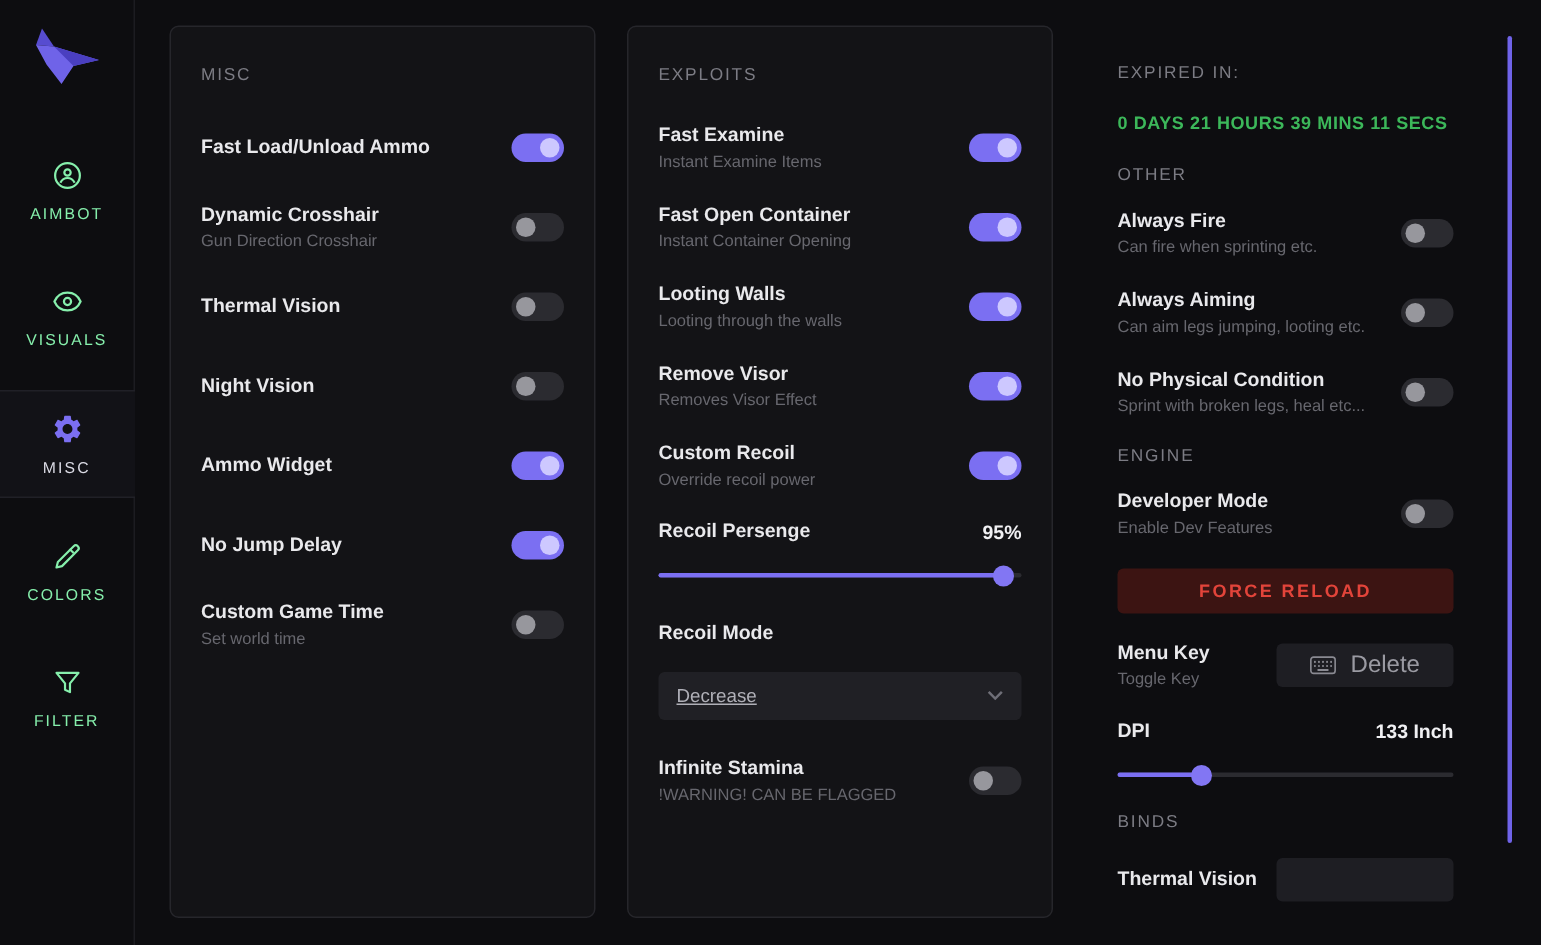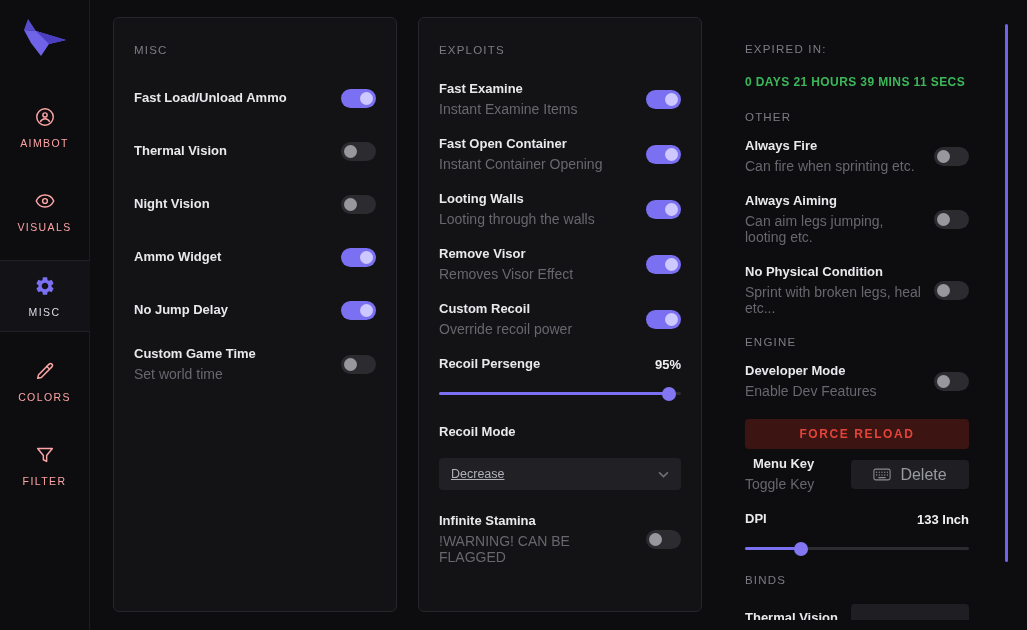--- a/index.html
+++ b/index.html
@@ -16,21 +16,21 @@
   .sidebar {
     position:absolute; left:0; top:0; width:90px; height:630px;
     border-right:1px solid #1c1c21;
     display:flex; flex-direction:column; align-items:center;
     background:#0d0d10;
   }
   .logo { margin:16px 0 34px; width:48px; height:42px; }
   .nav-item {
     width:90px; padding:14px 0 13px; margin-bottom:14px;
     display:flex; flex-direction:column; align-items:center; gap:9px;
-    color:#fca5a5; cursor:pointer;
+    color:#86efac; cursor:pointer;
   }
   .nav-item .nav-icon { width:22px; height:22px; display:block; }
   .nav-item .nav-icon svg { width:22px; height:22px; display:block; }
   .nav-label { font-size:10.5px; letter-spacing:1.4px; }
   .nav-item.active {
     background:#121217;
     border-top:1px solid #202027; border-bottom:1px solid #202027;
     color:#dcdce6;
   }
   .nav-item.active .nav-icon { color:#7b6ff2; }
@@ -46,21 +46,21 @@
   .panel-right {
     left:723px; width:270px; height:603px;
     background:transparent; border:none; border-radius:0;
     padding:26px 24px 0 22px; overflow:hidden;
   }
 
   .sect { font-size:11.5px; letter-spacing:1.2px; color:#7c7c84; margin-bottom:26px; }
   .row { display:flex; justify-content:space-between; align-items:center; min-height:33px; margin-bottom:20px; }
   .texts { display:flex; flex-direction:column; gap:4px; padding-right:8px; }
   .title { font-size:13px; font-weight:700; color:#e9e9ec; line-height:1.15; }
-  .sub { font-size:14px; color:#67676e; line-height:1.15; }
+  .sub { font-size:11px; color:#67676e; line-height:1.15; }
   .label-row { display:flex; justify-content:space-between; align-items:center; }
   .value { font-size:13px; font-weight:700; color:#f0f0f3; }
 
   
   .toggle { width:35px; height:19px; border-radius:10px; position:relative; flex:0 0 auto; cursor:pointer; }
   .toggle.off { background:#2b2b30; }
   .toggle.off::after {
     content:''; position:absolute; left:3px; top:3px; width:13px; height:13px;
     border-radius:50%; background:#97979d;
   }
@@ -97,21 +97,21 @@
     height:29px; min-width:118px; background:#1e1e23; border-radius:4px;
     display:flex; align-items:center; justify-content:center; gap:9px;
     color:#9a9aa2; font-size:16px; cursor:pointer; flex:0 0 auto;
   }
   .key-btn .kb-ico { width:18px; height:13px; color:#8a8a92; }
   .key-btn .kb-ico svg { display:block; width:18px; height:13px; }
 
   .countdown { margin-top:20px; font-size:12px; font-weight:700; letter-spacing:.4px; color:#3cb75a; }
 
   .mt4 { margin-top:4px; } .mt6 { margin-top:8px; }
-  .mt14 { margin-top:18px;text-decoration:underline; } .mt16 { margin-top:16px; } .mt18 { margin-top:8px;text-align:right; }
+  .mt14 { margin-top:18px;text-decoration:underline; } .mt16 { margin-top:16px; } .mt18 { margin-top:18px; }
   .mt20 { margin-top:20px; } .mt22 { margin-top:22px; } .mt24 { margin-top:24px;justify-content:space-between; }
   .mt30 { margin-top:30px; }
   .mb0 { margin-bottom:0; }
 
   
   .scrollbar {
     position:absolute; left:1005px; top:24px; width:3px; height:538px;
     background:#6f63e8; border-radius:2px; cursor:pointer;
   }
 </style>
@@ -180,20 +180,27 @@
   </aside>
 
   <section class="panel panel-misc">
     <div class="sect">MISC</div>
 
     <div class="row">
       <div class="texts">
           <span class="title">Fast Load/Unload Ammo</span>
         </div>
       <div class="toggle on"></div>
+    </div>
+    <div class="row">
+      <div class="texts">
+        <span class="title">Dynamic Crosshair</span>
+        <span class="sub">Gun Direction Crosshair</span>
+      </div>
+      <div class="toggle off"></div>
     </div>
     <div class="row">
       <div class="texts">
           <span class="title">Thermal Vision</span>
         </div>
       <div class="toggle off"></div>
     </div>
     <div class="row">
       <div class="texts">
           <span class="title">Night Vision</span>

